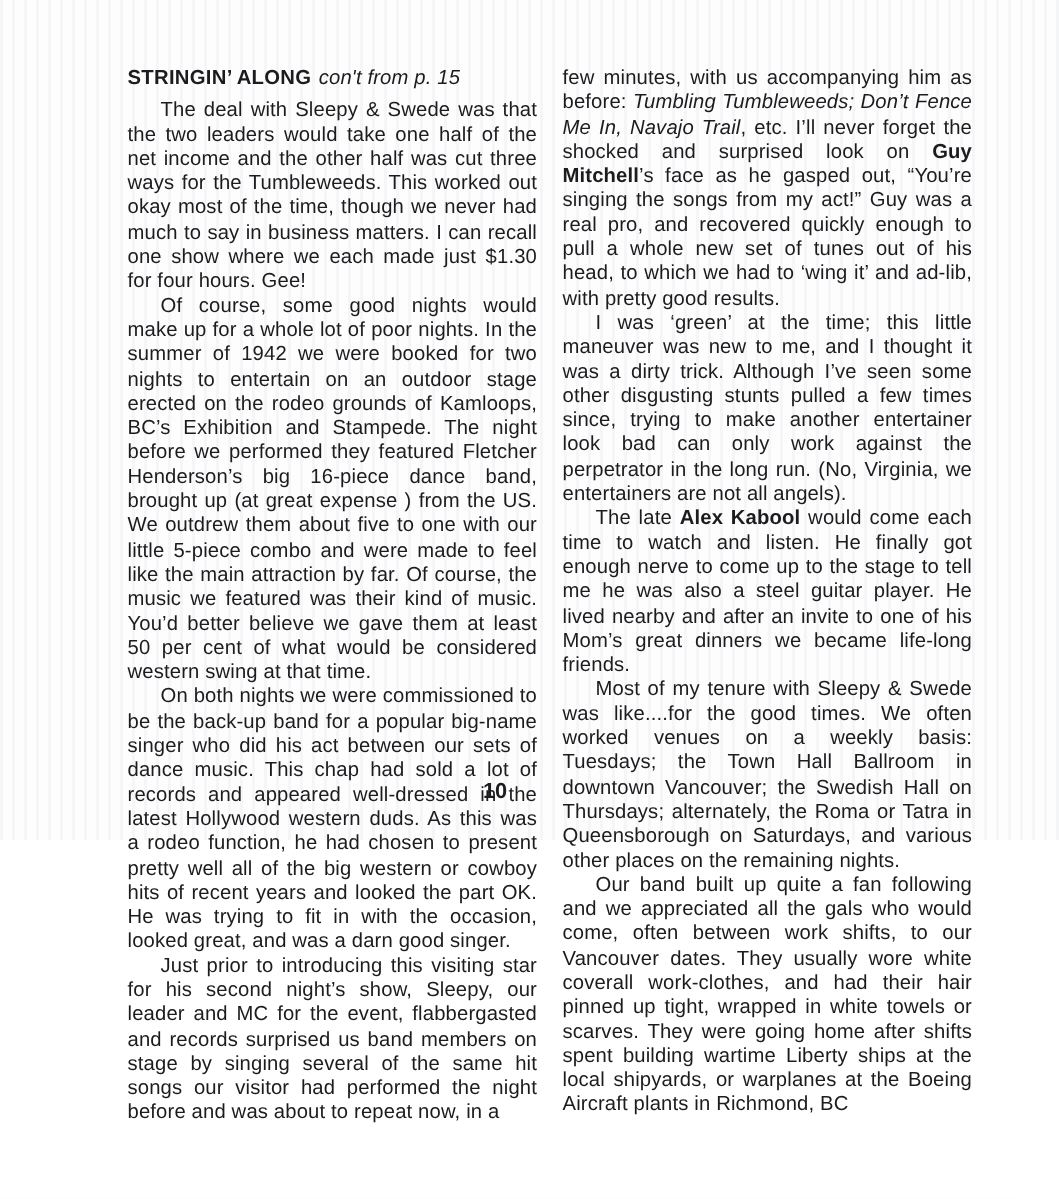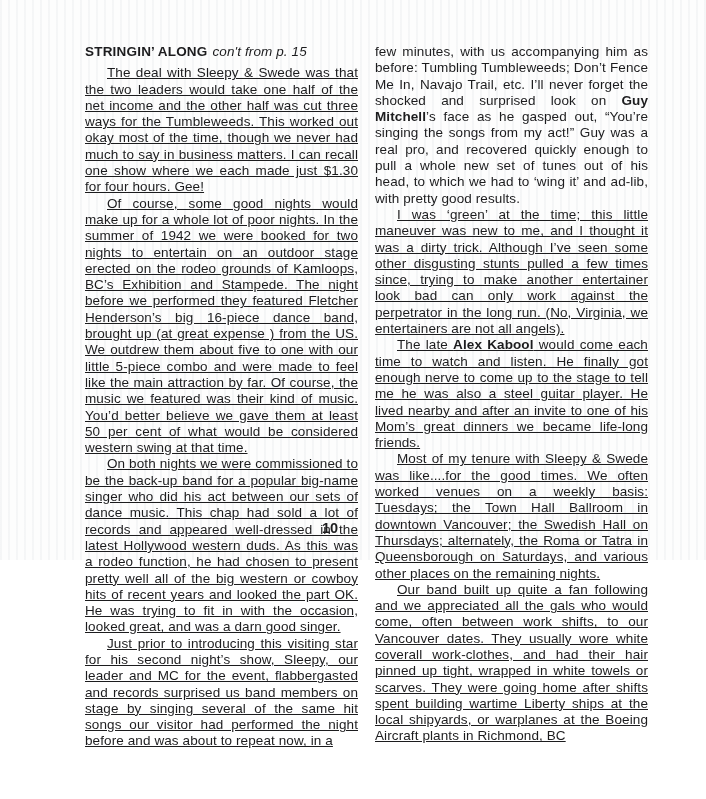--- a/index.html
+++ b/index.html
@@ -54,24 +54,23 @@
   }
   .header-cont {
     font-style: italic;
     margin-left: 5px;
   }
   .para {
     margin: 0;
   }
   .para.indent {
     text-indent: 22px;
-    text-decoration: underline;
   }
   .b { font-weight: bold; }
-  .i { }
+  .i { font-style: italic; }
   .page-number {
     position: absolute;
     left: 0;
     bottom: 24px;
     width: 660px;
     text-align: center;
     font-size: 14.5px;
     font-weight: bold;
     color: #1c1c1e;
   }

